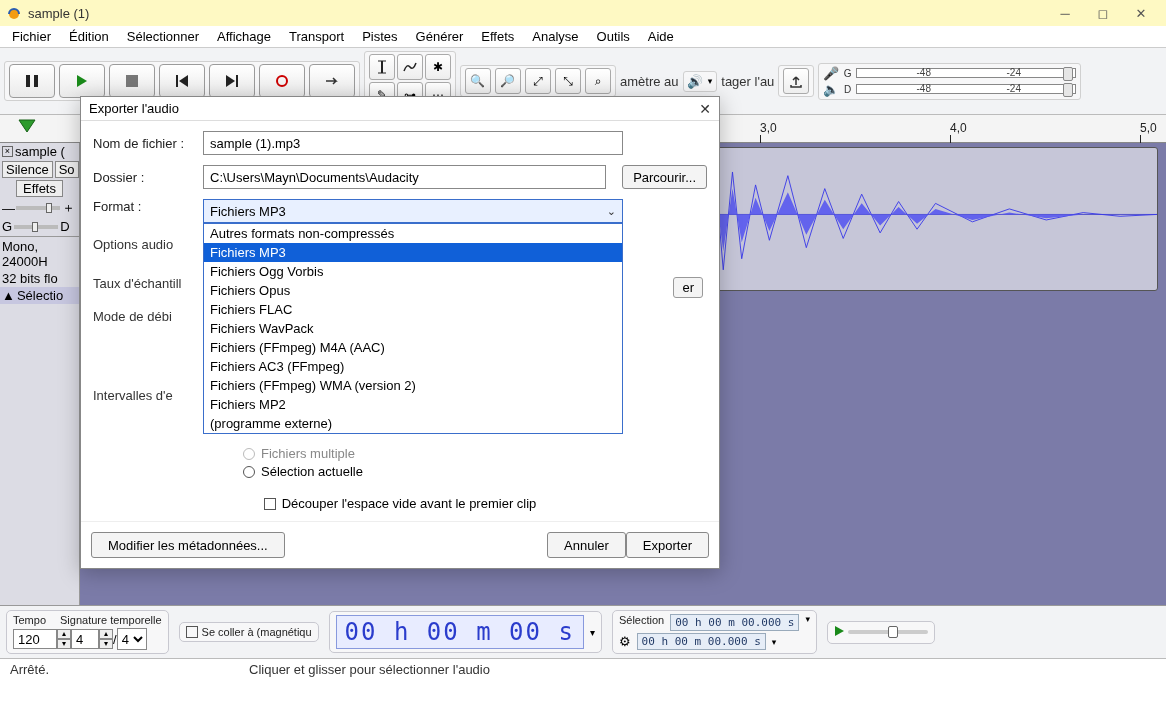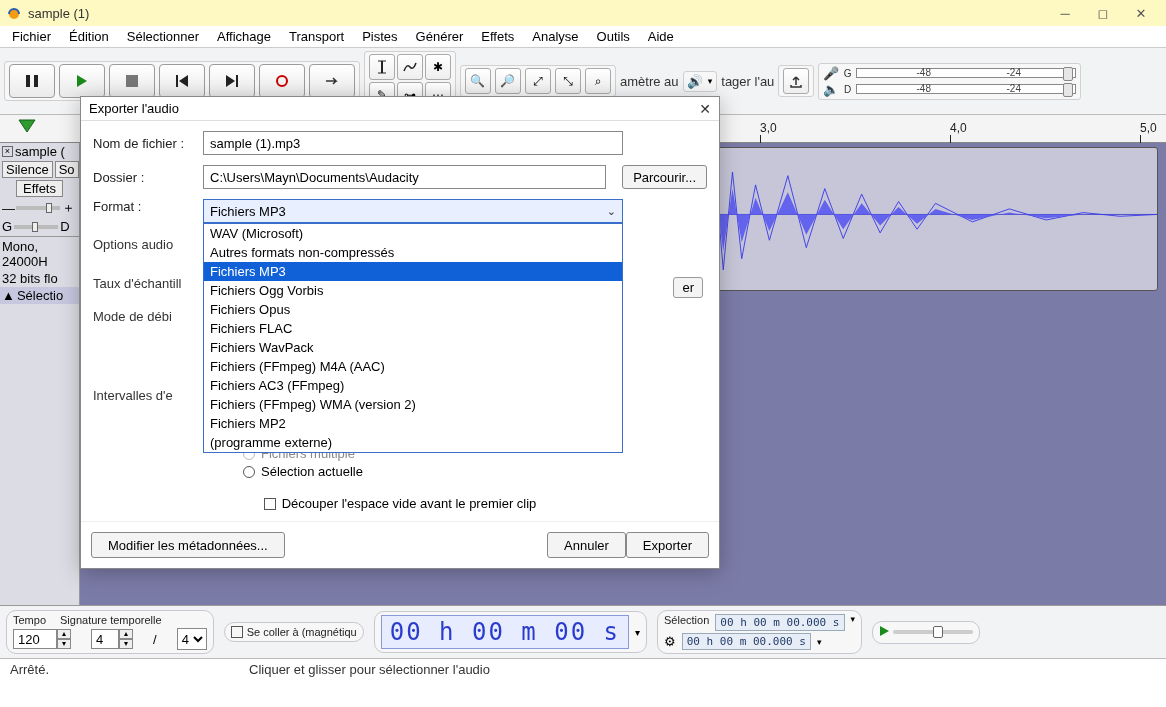--- a/index.html
+++ b/index.html
@@ -45,21 +45,21 @@
 .tcp-close{width:11px;height:11px;border:1px solid #666;font-size:9px;line-height:9px;text-align:center;}
 .mini-slider{width:44px;height:4px;background:#bbb;position:relative;}
 .mini-slider .t{position:absolute;top:-3px;left:30px;width:6px;height:10px;background:#eee;border:1px solid #666;}
 .track-info .sep{border-top:1px solid #999;margin:1px 0;}
 .track-canvas { flex:1; background:#7b7ba8; position:relative;}
 .clip{position:absolute;left:430px;top:4px;right:8px;height:144px;border:1px solid #555;border-radius:3px;background:#c6c6d8;}
 .clip svg{position:absolute;inset:0;}
 
 
 .bottom { border-top:1px solid #999; background:#f2f3f5; padding:4px 6px; display:flex; gap:10px; align-items:center;}
-.panel{border:1px solid #c8c8d0;border-radius:10px;padding:3px 6px;background:#f7f7f8;display:flex;flex-direction:column;gap:2px;}
+.panel{border:1px solid #c8c8d0;border-radius:5px;padding:3px 6px;background:#f7f7f8;display:flex;flex-direction:column;gap:2px;}
 .panel .lbl{font-size:11px;color:#222;}
 .spin{display:flex;align-items:center;}
 .spin input{width:44px;height:20px;border:1px solid #888;padding:0 4px;}
 .spin .arrows{display:flex;flex-direction:column;}
 .spin .arrows span{width:14px;height:10px;border:1px solid #888;font-size:8px;line-height:8px;text-align:center;background:#eee;}
 .timecode{font-family:"Consolas",monospace;font-size:24px;color:#2a3ccc;background:#e8ecff;border:1px solid #8899dd;padding:2px 8px;letter-spacing:2px;}
 .sel-time{font-family:"Consolas",monospace;font-size:11px;color:#223a66;background:#e6edf7;border:1px solid #9ab;padding:1px 4px;}
 select.combo{height:22px;border:1px solid #888;background:#fff;}
 .statusbar{height:22px;border-top:1px solid #bbb;display:flex;align-items:center;padding:0 10px;gap:200px;color:#333;font-size:12px;}
 
@@ -287,21 +287,21 @@
     </div>
   </div>
 </div>
 
 <div class="bottom">
   <div class="panel">
     <div style="display:flex;gap:14px;">
       <span class="lbl">Tempo</span>
       <span class="lbl">Signature temporelle</span>
     </div>
-    <div style="display:flex;gap:20px;align-items:center;">
+    <div style="display:flex;gap:0;align-items:center;">
       <div class="spin">
           <input value="120" style="">
           <div class="arrows">
             <span>▴</span>
             <span>▾</span>
           </div>
         </div>
       <div class="spin">
           <input style="width: 28px;" value="4">
           <div class="arrows">
@@ -370,21 +370,20 @@
       <button class="browse">Parcourir...</button>
     </div>
     <div class="form-row" style="align-items:flex-start;">
       <span class="flab">Format :</span>
       <div class="combo-box">
         <div class="combo-sel">
           <span>Fichiers MP3</span>
           <span class="chev">⌄</span>
         </div>
         <div class="combo-list">
-          <div class="opt">WAV (Microsoft)</div>
           <div class="opt">Autres formats non-compressés</div>
           <div class="opt sel">Fichiers MP3</div>
           <div class="opt">Fichiers Ogg Vorbis</div>
           <div class="opt">Fichiers Opus</div>
           <div class="opt">Fichiers FLAC</div>
           <div class="opt">Fichiers WavPack</div>
           <div class="opt">Fichiers (FFmpeg) M4A (AAC)</div>
           <div class="opt">Fichiers AC3 (FFmpeg)</div>
           <div class="opt">Fichiers (FFmpeg) WMA (version 2)</div>
           <div class="opt">Fichiers MP2</div>

